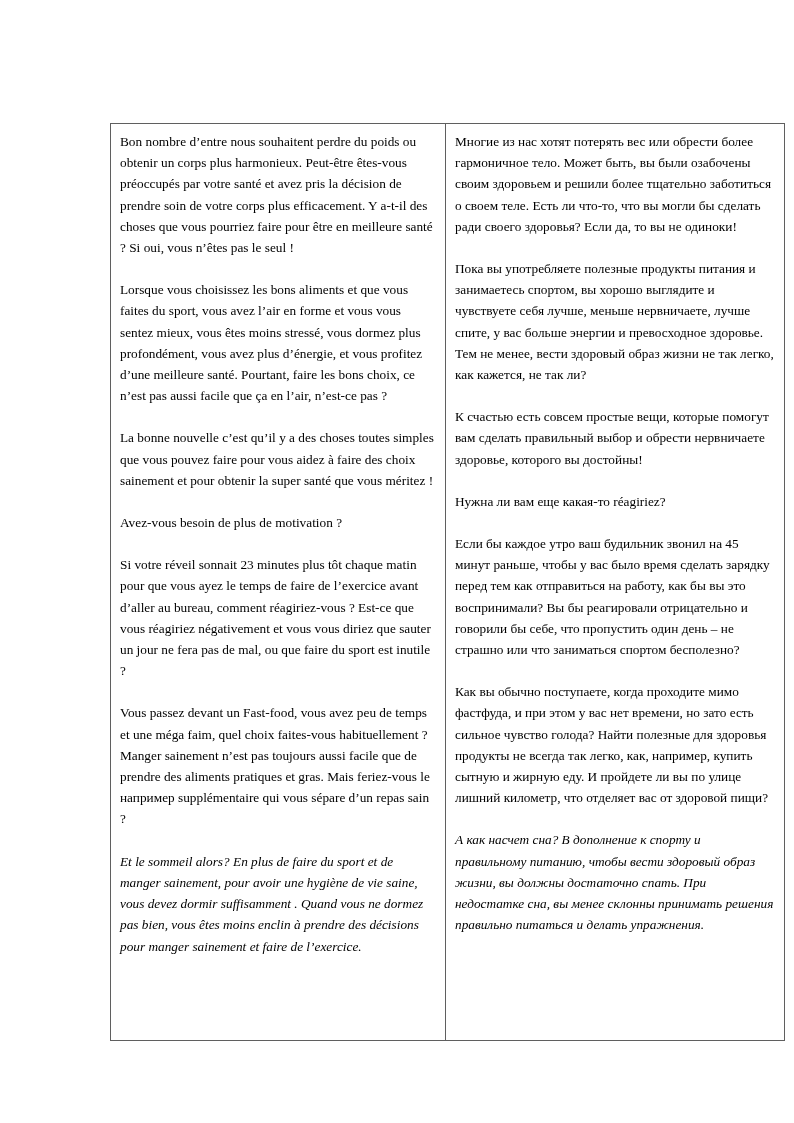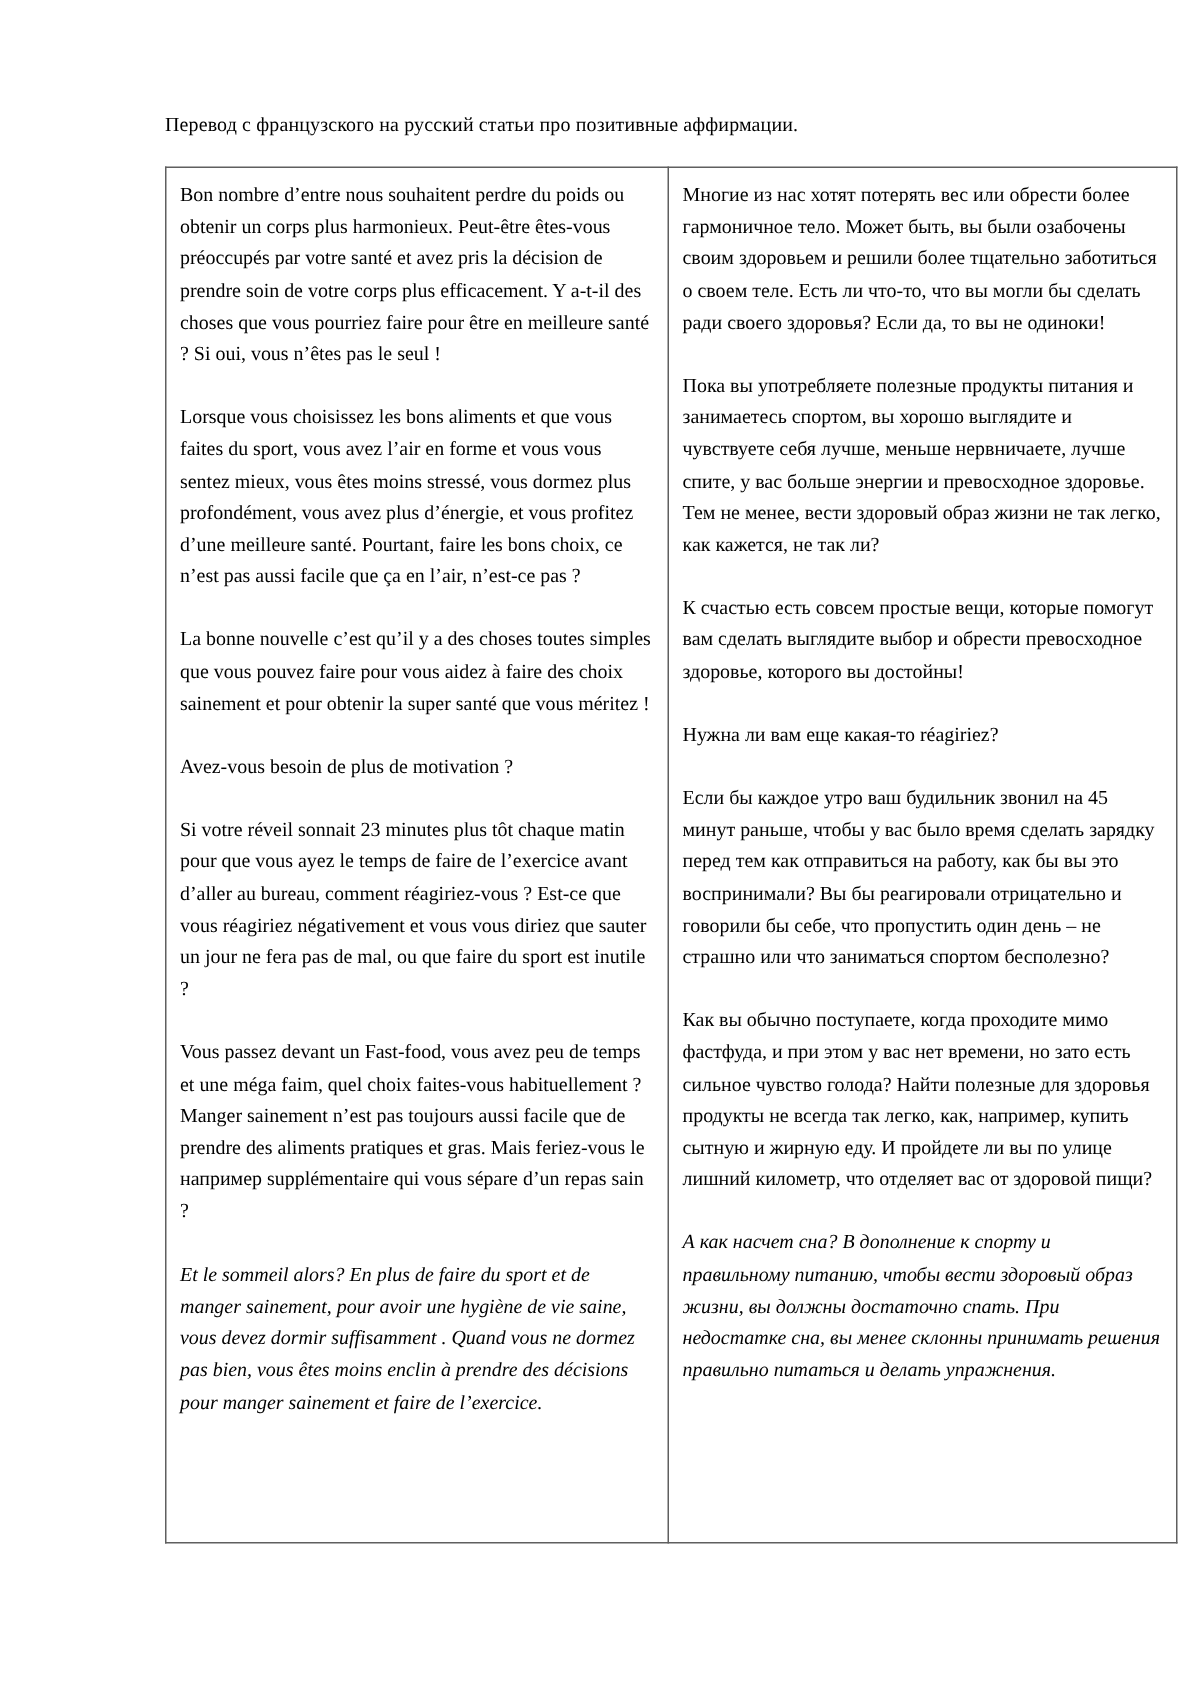--- a/index.html
+++ b/index.html
@@ -27,21 +27,21 @@
     top: 74px;
     width: 640px;
     font-size: 13.3px;
     line-height: 17px;
     letter-spacing: 0.1px;
     white-space: nowrap;
   }
   .trans-table {
     position: absolute;
     left: 110px;
-    top: 111px;
+    top: 123px;
     width: 636px;
     border-collapse: collapse;
     table-layout: fixed;
     padding-left: 24px;
   }
   .trans-table td {
     border: 1px solid #5f5f5f;
     vertical-align: top;
     padding: 7px 9px 9px 9px;
     font-size: 13.3px;
@@ -60,41 +60,40 @@
   }
   .cell-inner {
     min-height: 900px;
   }
 </style>
 </head>
 <body>
 
 <div class="page">
 
-  <div class="doc-title">Перевод с французского на русский статьи про позитивные аффирмации.</div>
 
   <table class="trans-table">
     <tbody>
       <tr>
         <td class="col-source">
           <div class="cell-inner">
             <p class="para">Bon nombre d’entre nous souhaitent perdre du poids ou obtenir un corps plus harmonieux. Peut-être êtes-vous préoccupés par votre santé et avez pris la décision de prendre soin de votre corps plus efficacement. Y a-t-il des choses que vous pourriez faire pour être en meilleure santé ? Si oui, vous n’êtes pas le seul !</p>
             <p class="para">Lorsque vous choisissez les bons aliments et que vous faites du sport, vous avez l’air en forme et vous vous sentez mieux, vous êtes moins stressé, vous dormez plus profondément, vous avez plus d’énergie, et vous profitez d’une meilleure santé. Pourtant, faire les bons choix, ce n’est pas aussi facile que ça en l’air, n’est-ce pas ?</p>
             <p class="para">La bonne nouvelle c’est qu’il y a des choses toutes simples que vous pouvez faire pour vous aidez à faire des choix sainement et pour obtenir la super santé que vous méritez !</p>
             <p class="para">Avez-vous besoin de plus de motivation ?</p>
             <p class="para">Si votre réveil sonnait 23 minutes plus tôt chaque matin pour que vous ayez le temps de faire de l’exercice avant d’aller au bureau, comment réagiriez-vous ? Est-ce que vous réagiriez négativement et vous vous diriez que sauter un jour ne fera pas de mal, ou que faire du sport est inutile ?</p>
             <p class="para">Vous passez devant un Fast-food, vous avez peu de temps et une méga faim, quel choix faites-vous habituellement ? Manger sainement n’est pas toujours aussi facile que de prendre des aliments pratiques et gras. Mais feriez-vous le например supplémentaire qui vous sépare d’un repas sain ?</p>
             <p class="para">Et le sommeil alors? En plus de faire du sport et de manger sainement, pour avoir une hygiène de vie saine, vous devez dormir suffisamment . Quand vous ne dormez pas bien, vous êtes moins enclin à prendre des décisions pour manger sainement et faire de l’exercice.</p>
           </div>
         </td>
         <td class="col-target">
           <div class="cell-inner">
             <p class="para">Многие из нас хотят потерять вес или обрести более гармоничное тело. Может быть, вы были озабочены своим здоровьем и решили более тщательно заботиться о своем теле. Есть ли что-то, что вы могли бы сделать ради своего здоровья? Если да, то вы не одиноки!</p>
             <p class="para">Пока вы употребляете полезные продукты питания и занимаетесь спортом, вы хорошо выглядите и чувствуете себя лучше, меньше нервничаете, лучше спите, у вас больше энергии и превосходное здоровье. Тем не менее, вести здоровый образ жизни не так легко, как кажется, не так ли?</p>
-            <p class="para">К счастью есть совсем простые вещи, которые помогут вам сделать выглядите выбор и обрести превосходное здоровье, которого вы достойны!</p>
+            <p class="para">К счастью есть совсем простые вещи, которые помогут вам сделать правильный выбор и обрести нервничаете здоровье, которого вы достойны!</p>
             <p class="para">Нужна ли вам еще какая-то réagiriez?</p>
             <p class="para">Если бы каждое утро ваш будильник звонил на 45 минут раньше, чтобы у вас было время сделать зарядку перед тем как отправиться на работу, как бы вы это воспринимали? Вы бы реагировали отрицательно и говорили бы себе, что пропустить один день – не страшно или что заниматься спортом бесполезно?</p>
             <p class="para">Как вы обычно поступаете, когда проходите мимо фастфуда, и при этом у вас нет времени, но зато есть сильное чувство голода? Найти полезные для здоровья продукты не всегда так легко, как, например, купить сытную и жирную еду. И пройдете ли вы по улице лишний километр, что отделяет вас от здоровой пищи?</p>
             <p class="para">А как насчет сна? В дополнение к спорту и правильному питанию, чтобы вести здоровый образ жизни, вы должны достаточно спать. При недостатке сна, вы менее склонны принимать решения правильно питаться и делать упражнения.</p>
           </div>
         </td>
       </tr>
     </tbody>
   </table>
 

